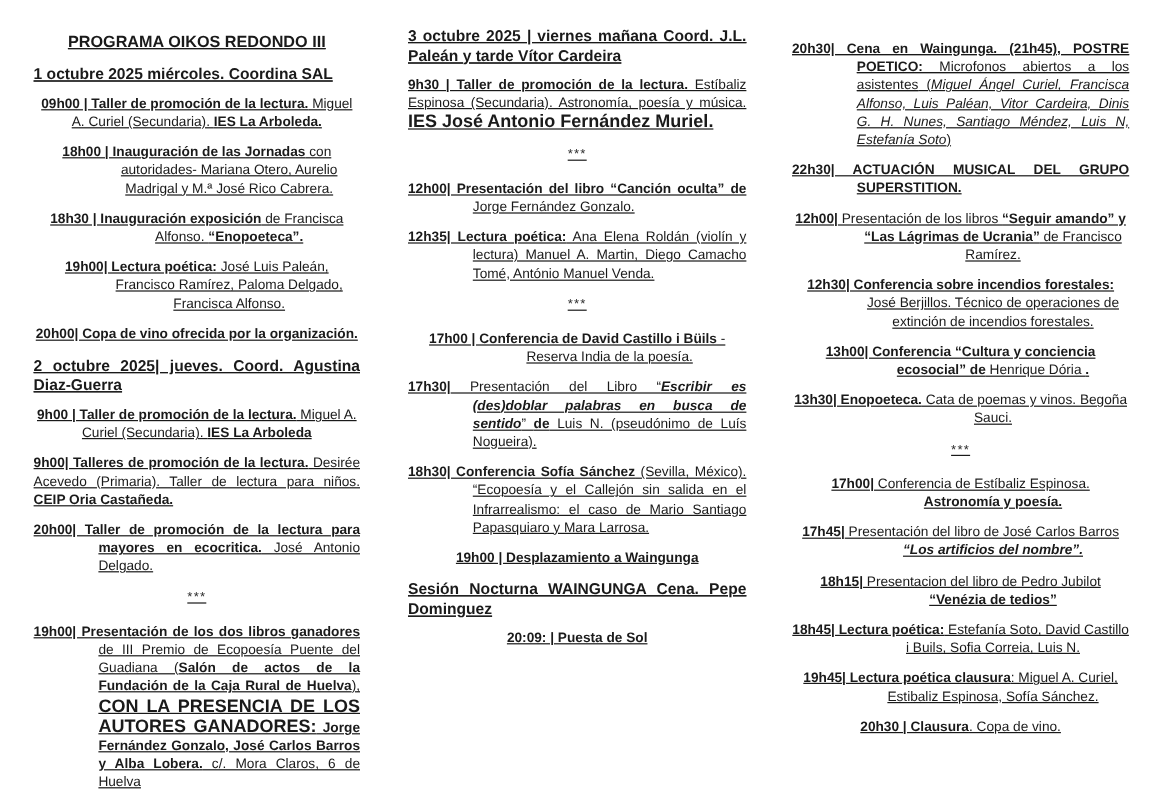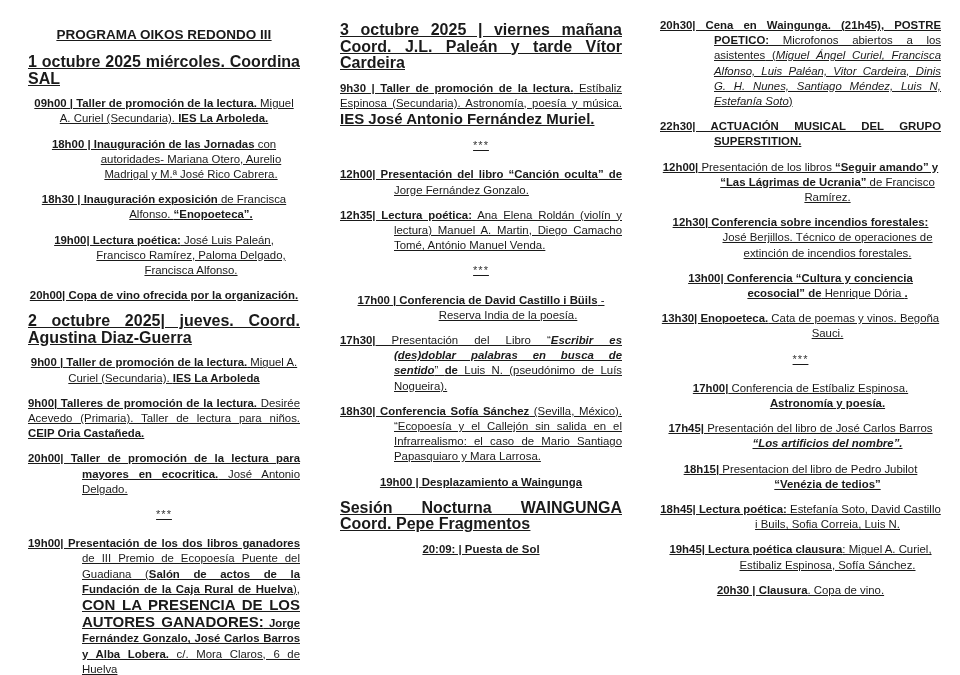--- a/index.html
+++ b/index.html
@@ -7,21 +7,21 @@
     width: 960px; height: 675px; overflow: hidden; position: relative;
     font-family: "Liberation Sans", "DejaVu Sans", sans-serif;
     color: #1a1a1a;
   }
   .col { position: absolute; top: 0; width: 272px; font-size: 11.4px; line-height: 15.2px; text-decoration: underline; }
   #col1 { left: 28px; }
   #col2 { left: 340px; width: 282px; }
   #col3 { left: 660px; width: 281px; }
 
   .title { text-align: center; font-weight: bold; font-size: 13.5px; text-decoration: underline; margin-top: 27px; margin-bottom: 12px; }
-  .dayhead { font-weight: bold; font-size: 16px; line-height: 16.5px; text-decoration: underline; text-align: justify; margin: 0 0 9px 0; }
+  .dayhead { font-weight: bold; font-size: 13px; line-height: 16.5px; text-decoration: underline; text-align: justify; margin: 0 0 9px 0; }
   .event { margin: 0 0 10px 0; text-align: center; }
   .event.just { text-align: justify; }
   .event.hang { padding-left: var(--indent, 54px); text-indent: calc(-1 * var(--indent, 54px)); }
   .stars { text-align: center; letter-spacing: 1px; font-size: 11px; color: #333; margin: 6px 0 14px 0; }
 
   .b { font-weight: bold; }
   .i { font-style: italic; }
   .u { text-decoration: underline; }
   .sc { font-size: 15px; font-weight: bold; }
 </style>
@@ -47,25 +47,25 @@
     <div class="dayhead" style="margin-top: 22px;">3 octubre 2025 | viernes mañana Coord. J.L. Paleán y tarde Vítor Cardeira</div>
     <div class="event just"><span class="b">9h30 | Taller de promoción de la lectura.</span><span class=""> Estíbaliz Espinosa (Secundaria). Astronomía, poesía y música. </span><span class="sc">IES José Antonio Fernández Muriel.</span></div>
     <div class="stars">***</div>
     <div class="event hang just"><span class="b">12h00| Presentación del libro “Canción oculta” de</span><span class=""> Jorge Fernández Gonzalo.</span></div>
     <div class="event hang just"><span class="b">12h35| Lectura poética:</span><span class=""> Ana Elena Roldán (violín y lectura) Manuel A. Martin, Diego Camacho Tomé, António Manuel Venda.</span></div>
     <div class="stars">***</div>
     <div class="event hang"><span class="b">17h00 | Conferencia de David Castillo i Büils</span><span class=""> -Reserva India de la poesía.</span></div>
     <div class="event hang just"><span class="b">17h30|</span><span class=""> Presentación del Libro “</span><span class="b i">Escribir es (des)doblar palabras en busca de sentido</span><span class="">” </span><span class="b">de</span><span class=""> Luis N. (pseudónimo de Luís Nogueira).</span></div>
     <div class="event hang just"><span class="b">18h30| Conferencia Sofía Sánchez</span><span class=""> (Sevilla, México). “Ecopoesía y el Callejón sin salida en el Infrarrealismo: el caso de Mario Santiago Papasquiaro y Mara Larrosa.</span></div>
     <div class="event"><span class="b">19h00 | Desplazamiento a Waingunga</span></div>
-    <div class="dayhead" style="padding-left: 0px;">Sesión Nocturna WAINGUNGA Coord. Pepe Fragmentos</div>
+    <div class="dayhead" style="padding-left: 0px;">Sesión Nocturna WAINGUNGA Cena. Pepe Dominguez</div>
     <div class="event"><span class="b">20:09: | Puesta de Sol</span></div>
   </div>
 <div id="col3" class="col">
-    <div class="event hang just" style="margin-top: 18px;"><span class="b u">20h30| Cena en Waingunga. (21h45), POSTRE POETICO:</span><span class="u"> Microfonos abiertos a los asistentes</span><span class=""> (</span><span class="i">Miguel Ángel Curiel, Francisca Alfonso, Luis Paléan, Vitor Cardeira, Dinis G. H. Nunes, Santiago Méndez, Luis N, Estefanía Soto</span><span class="">)</span></div>
+    <div class="event hang just" style="margin-top: 34px;"><span class="b u">20h30| Cena en Waingunga. (21h45), POSTRE POETICO:</span><span class="u"> Microfonos abiertos a los asistentes</span><span class=""> (</span><span class="i">Miguel Ángel Curiel, Francisca Alfonso, Luis Paléan, Vitor Cardeira, Dinis G. H. Nunes, Santiago Méndez, Luis N, Estefanía Soto</span><span class="">)</span></div>
     <div class="event hang just"><span class="b">22h30| ACTUACIÓN MUSICAL DEL GRUPO SUPERSTITION.</span></div>
     <div class="event hang"><span class="b">12h00|</span><span class=""> Presentación de los libros </span><span class="b">“Seguir amando” y “Las Lágrimas de Ucrania”</span><span class=""> de Francisco Ramírez.</span></div>
     <div class="event hang"><span class="b">12h30| Conferencia sobre incendios forestales:</span><span class=""> José Berjillos. Técnico de operaciones de extinción de incendios forestales.</span></div>
     <div class="event hang"><span class="b">13h00| Conferencia “Cultura y conciencia ecosocial” de</span><span class=""> Henrique Dória </span><span class="b">.</span></div>
     <div class="event hang"><span class="b">13h30| Enopoeteca.</span><span class=""> Cata de poemas y vinos. Begoña Sauci.</span></div>
     <div class="stars">***</div>
     <div class="event hang"><span class="b">17h00|</span><span class=""> Conferencia de Estíbaliz Espinosa. </span><span class="b">Astronomía y poesía.</span></div>
     <div class="event hang"><span class="b">17h45|</span><span class=""> Presentación del libro de José Carlos Barros </span><span class="b i">“Los artificios del nombre”.</span></div>
     <div class="event hang"><span class="b">18h15|</span><span class=""> Presentacion del libro de Pedro Jubilot </span><span class="b">“Venézia de tedios”</span></div>
     <div class="event hang"><span class="b">18h45| Lectura poética:</span><span class=""> Estefanía Soto, David Castillo i Buils, Sofia Correia, Luis N.</span></div>

